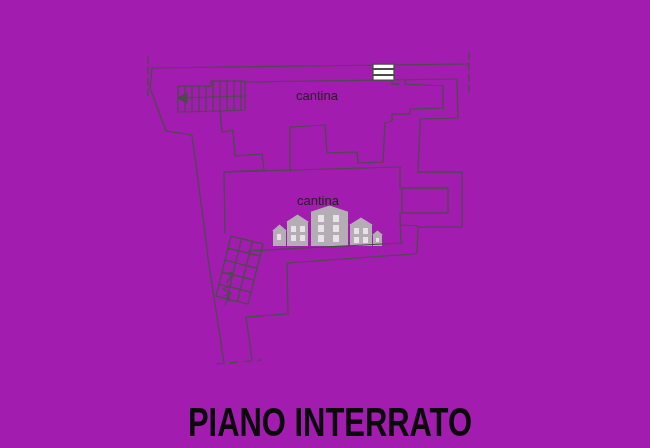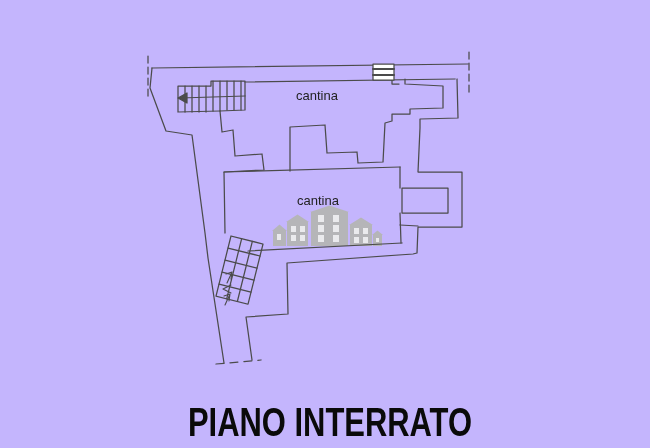--- a/index.html
+++ b/index.html
@@ -1,16 +1,16 @@
 <!DOCTYPE html>
 <html><head>
 <meta charset="utf-8">
 <style>
   html,body{margin:0;padding:0;background:#ffffff;}
-  .canvas{position:relative;width:650px;height:448px;background:#c4b5fd;overflow:hidden;
+  .canvas{position:relative;width:650px;height:448px;background:#a21caf;overflow:hidden;
           font-family:"Liberation Sans", sans-serif;}
   svg{position:absolute;inset:0;}
   text{font-family:"Liberation Sans", sans-serif;}
   .room-label{font-size:13px;}
   .plan-title{font-size:40px;font-weight:bold;letter-spacing:0px;}
 </style>
 </head>
 <body>
 
 <div class="canvas">

